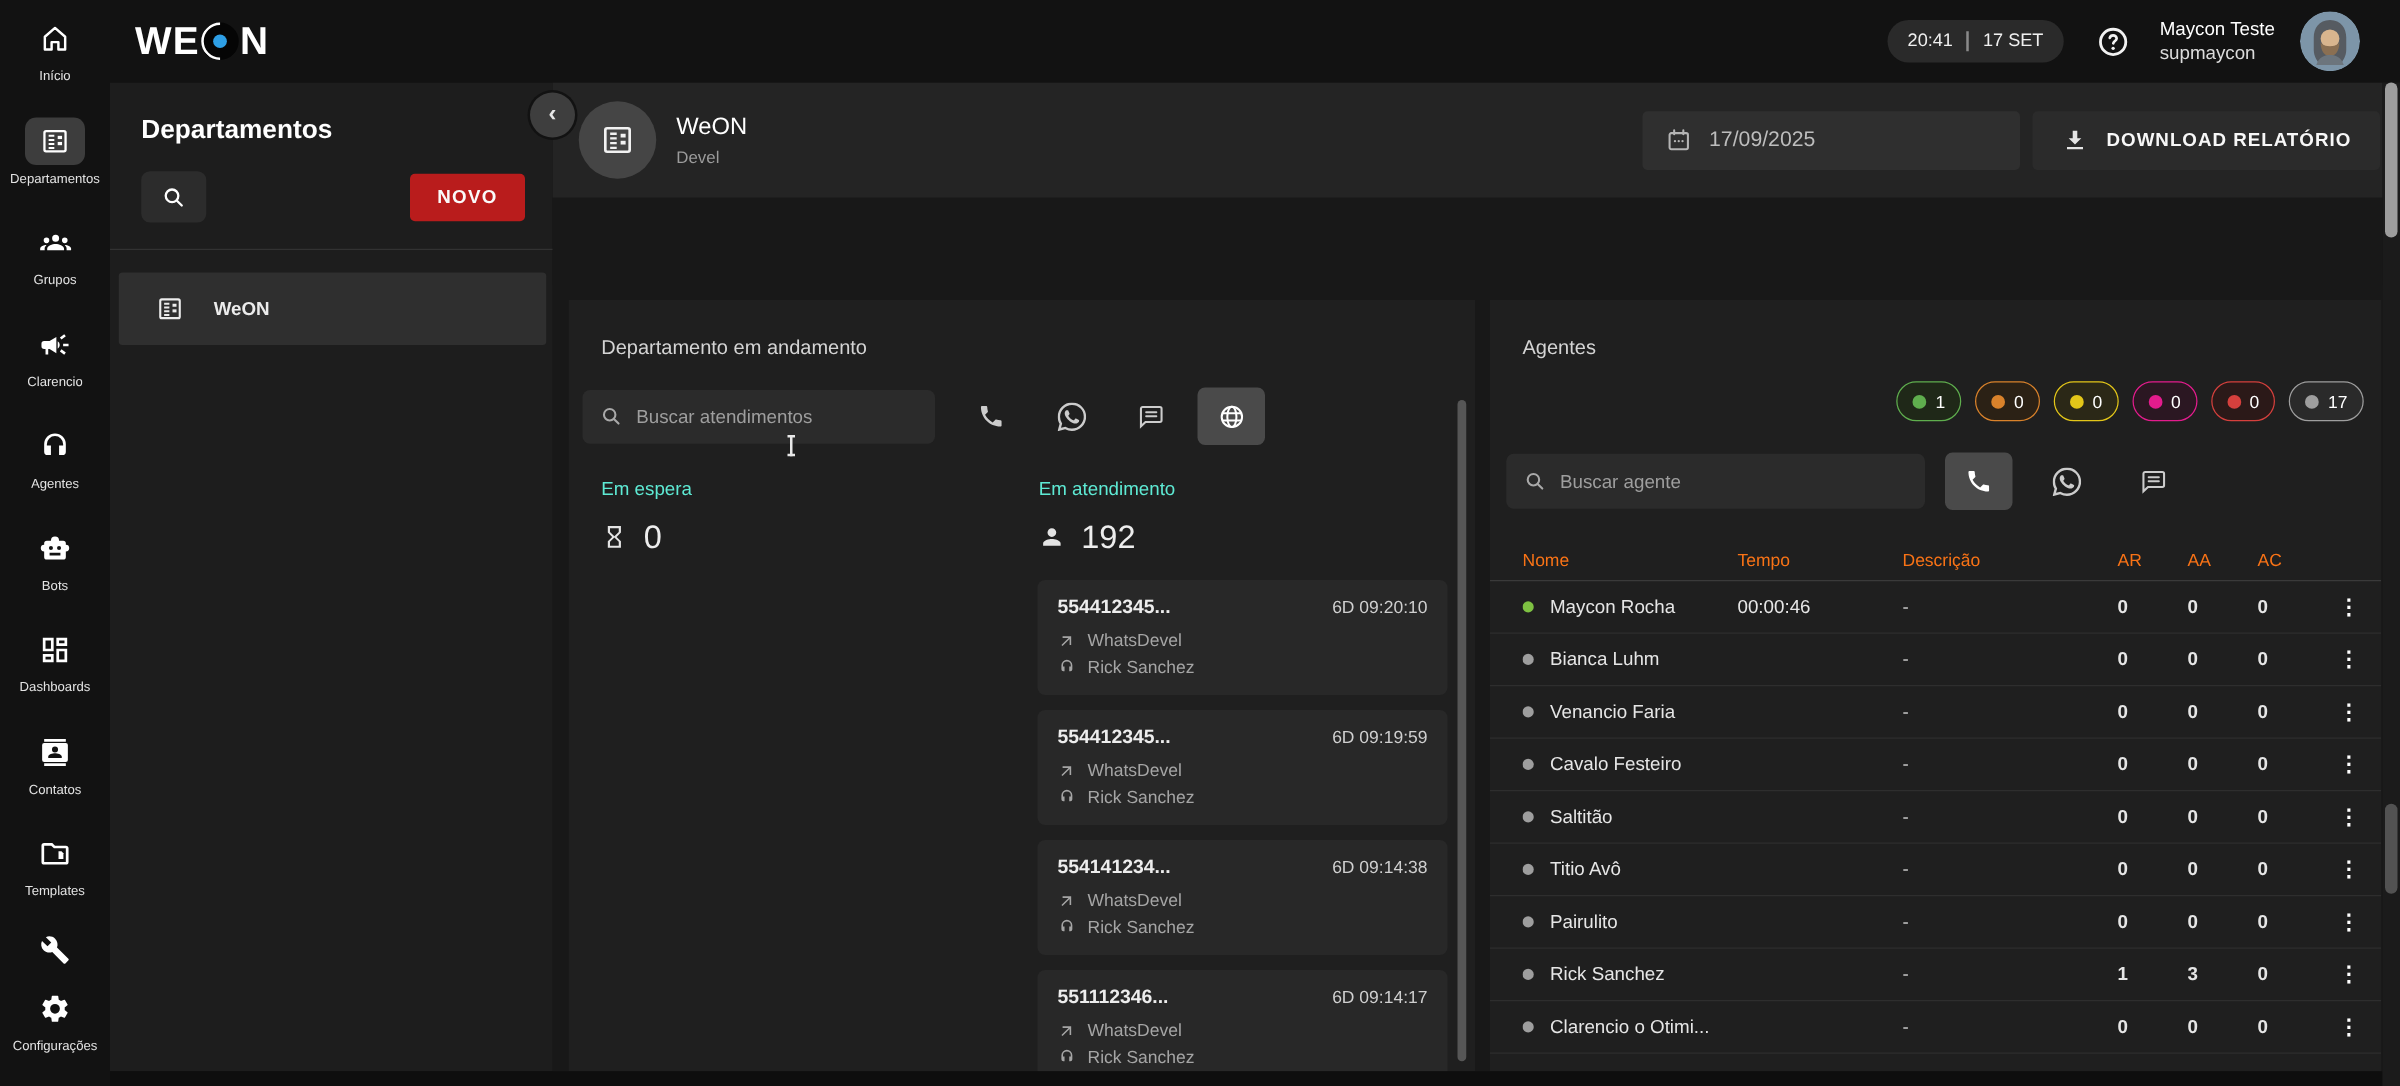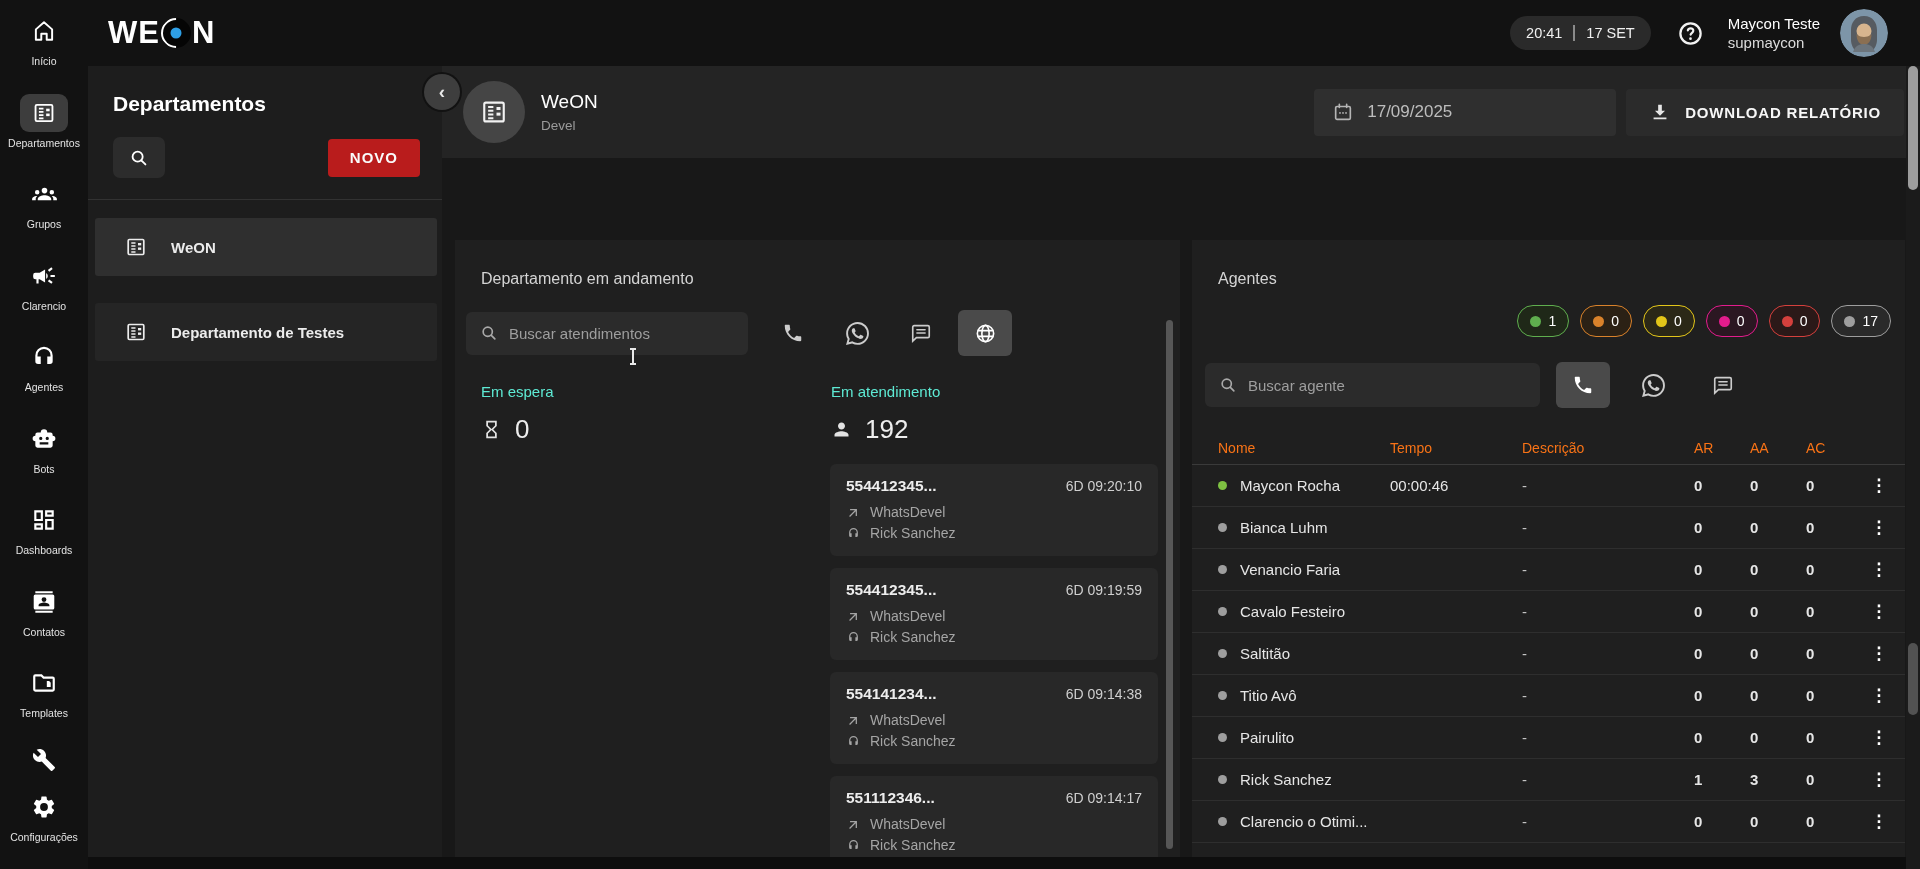--- a/index.html
+++ b/index.html
@@ -278,29 +278,20 @@
     <div class="dept-list">
       <div class="dept-item selected">
         <svg width="24" height="24" viewBox="0 0 24 24">
             <rect x="4.2" y="4.5" width="15.6" height="15" rx="1.2" fill="none" stroke="currentColor" stroke-width="1.7"></rect>
             <path d="M7.3 8h4.2M7.3 11h4.2M7.3 14h4.2M7.3 17h4.2" stroke="currentColor" stroke-width="1.5"></path>
             <rect x="14" y="8" width="3.2" height="2.4" fill="currentColor"></rect>
             <rect x="14" y="12.5" width="3.2" height="2.4" fill="currentColor"></rect>
           </svg>
         <span class="dname">WeON</span>
       </div>
-      <div class="dept-item">
-        <svg width="24" height="24" viewBox="0 0 24 24">
-            <rect x="4.2" y="4.5" width="15.6" height="15" rx="1.2" fill="none" stroke="currentColor" stroke-width="1.7"></rect>
-            <path d="M7.3 8h4.2M7.3 11h4.2M7.3 14h4.2M7.3 17h4.2" stroke="currentColor" stroke-width="1.5"></path>
-            <rect x="14" y="8" width="3.2" height="2.4" fill="currentColor"></rect>
-            <rect x="14" y="12.5" width="3.2" height="2.4" fill="currentColor"></rect>
-          </svg>
-        <span class="dname">Departamento de Testes</span>
-      </div>
     </div>
   </div>
 
   <div class="chevron-btn">‹</div>
 
   <div class="main">
     <div class="main-header">
       <div class="dept-avatar">
         <svg width="30" height="30" viewBox="0 0 24 24">
             <rect x="4.2" y="4.5" width="15.6" height="15" rx="1.2" fill="none" stroke="currentColor" stroke-width="1.7"></rect>

